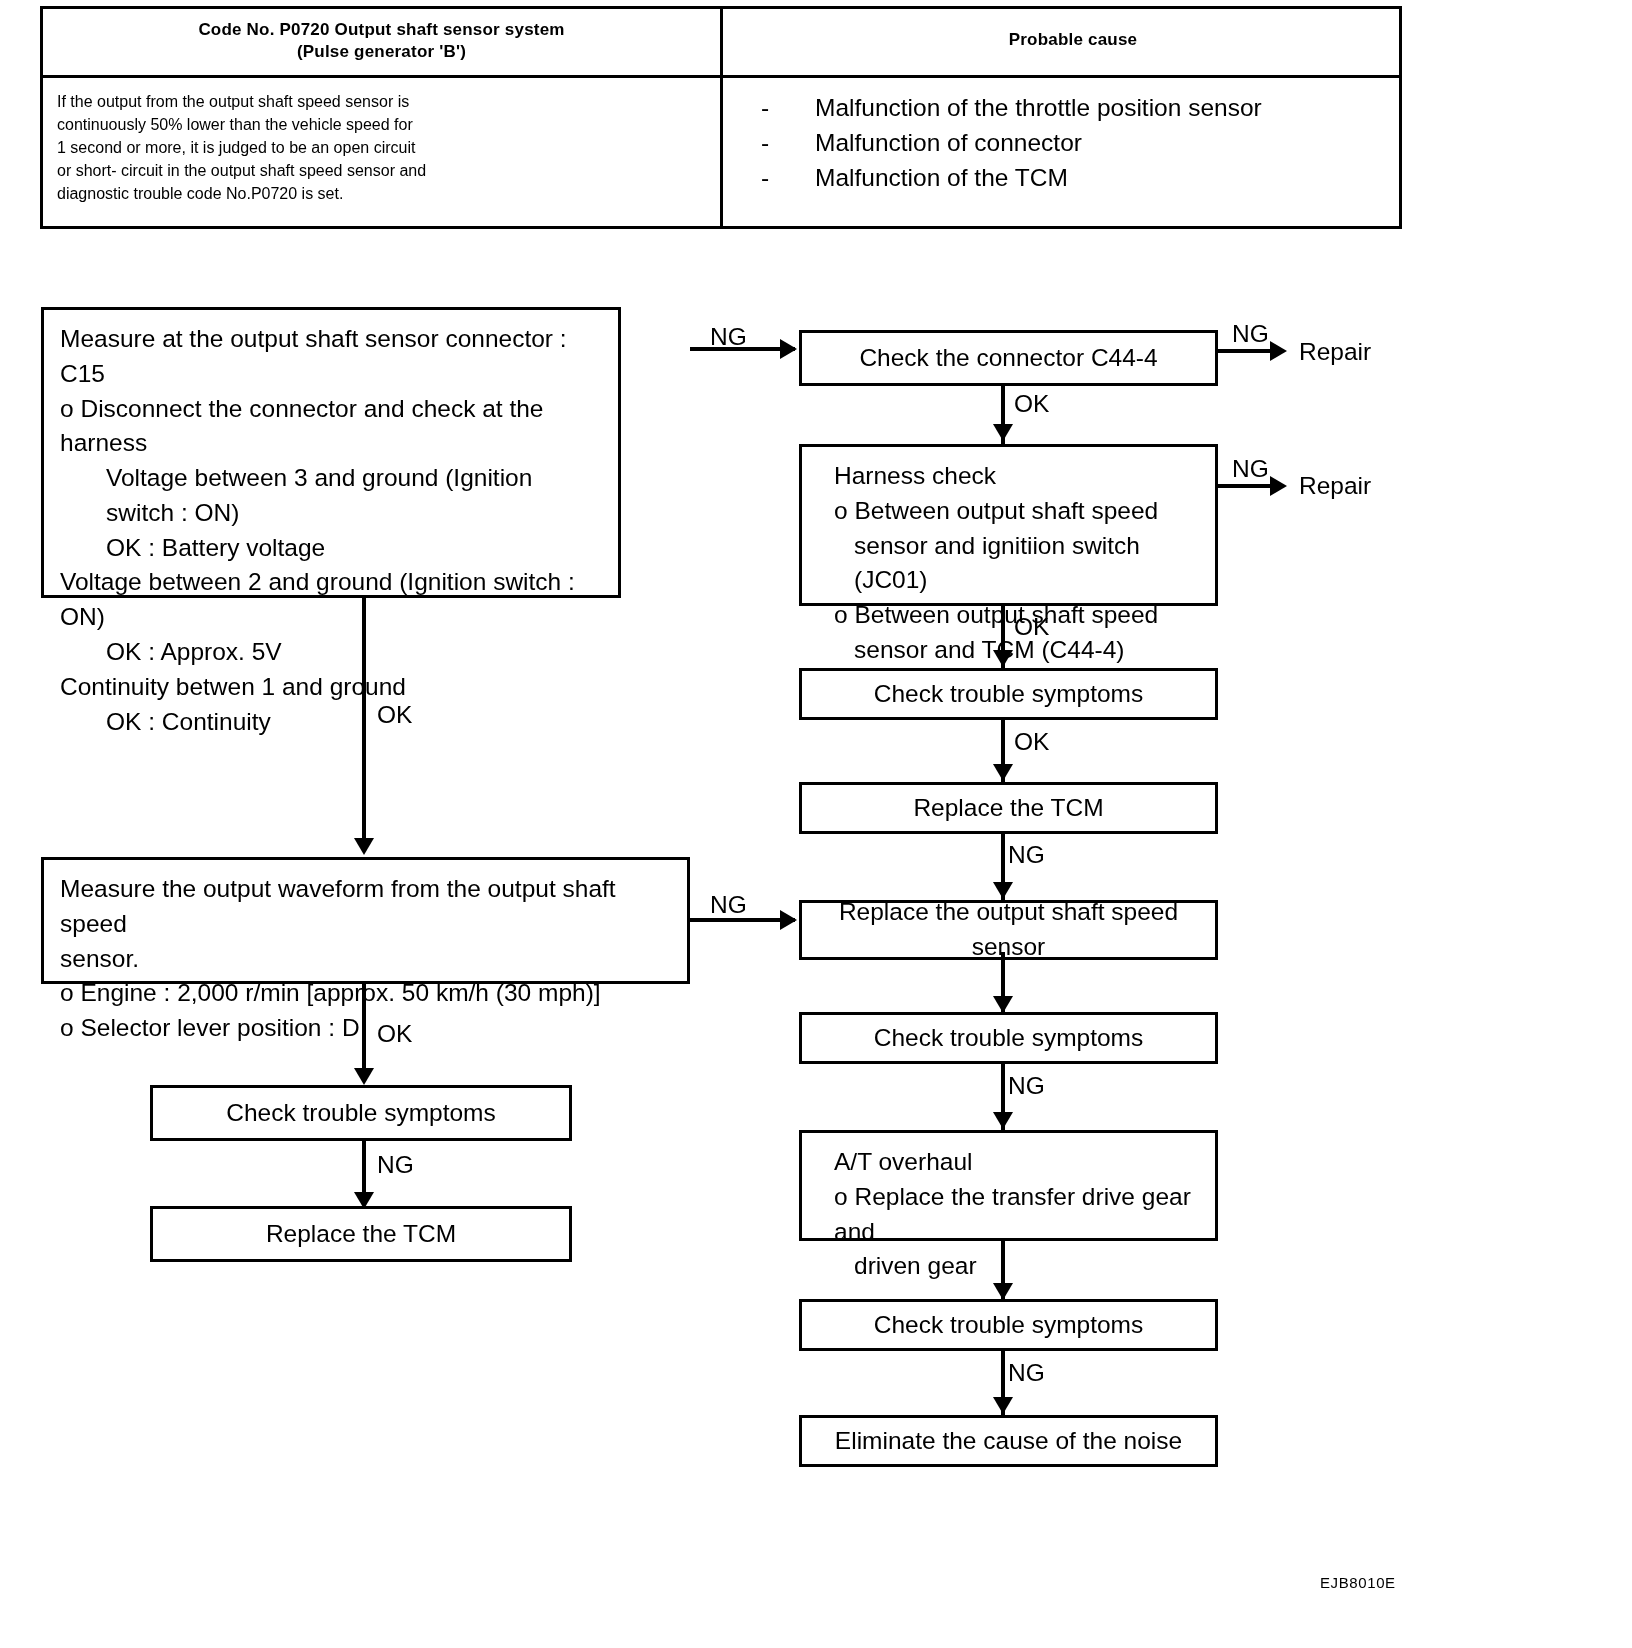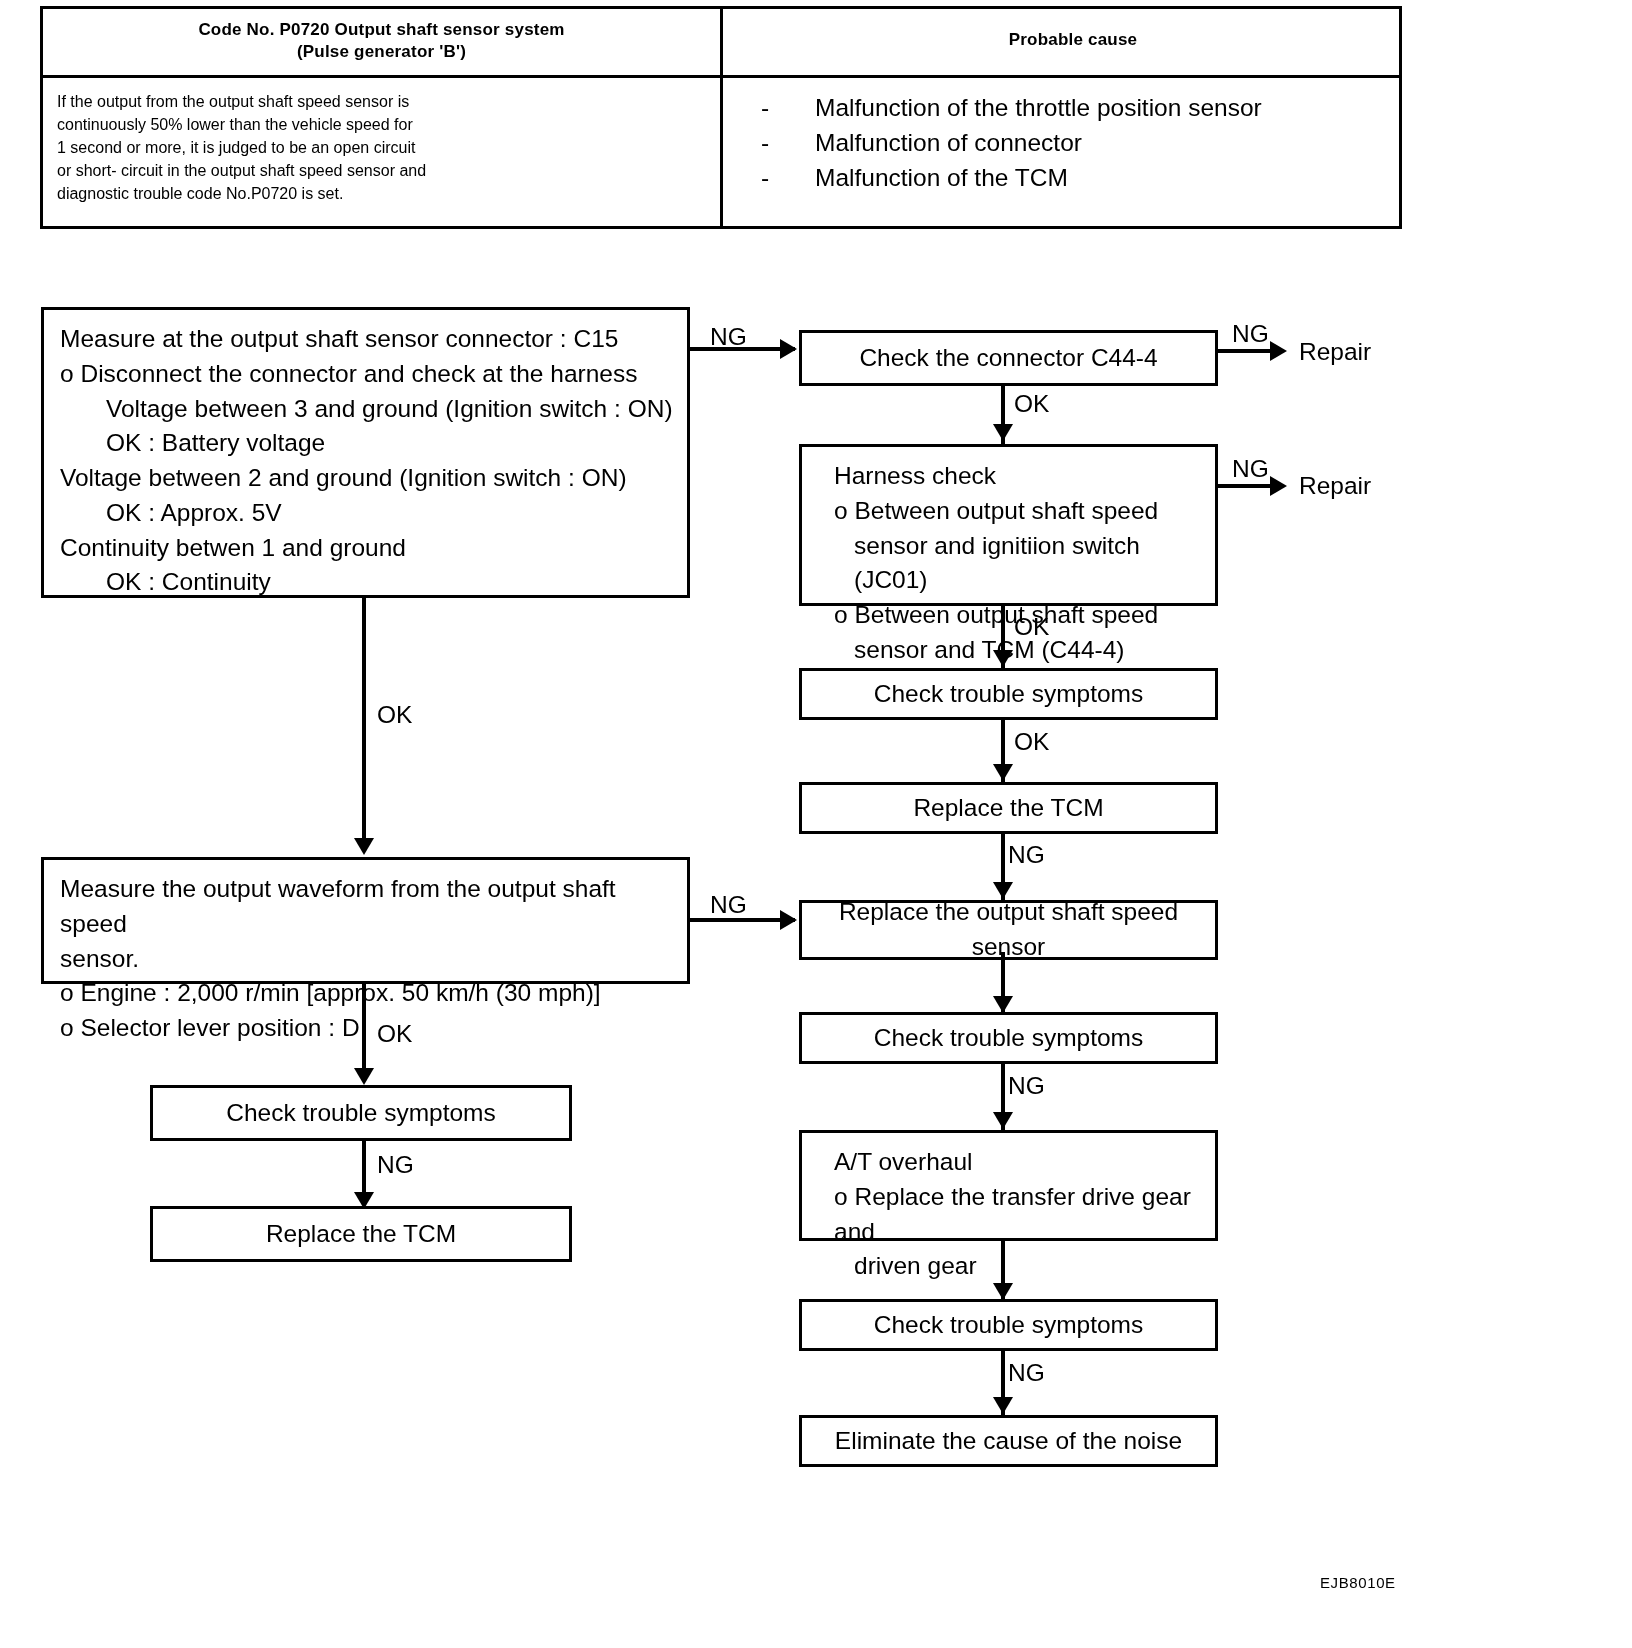--- a/index.html
+++ b/index.html
@@ -165,21 +165,21 @@
           </div>
           <div class="cause-line">
             <span class="cause-dash">-</span>
             <span class="cause-text">Malfunction of the TCM</span>
           </div>
         </div>
       </div>
     </div>
   </div>
 
-  <div class="fbox lefttext" style="left:41px; top:307px; width:649px; height:291px;">
+  <div class="fbox lefttext" style="left:41px; top:307px; width:580px; height:291px;">
     <div>Measure at the output shaft sensor connector : C15</div>
     <div>o Disconnect the connector and check at the harness</div>
     <div class="ind2">Voltage between 3 and ground (Ignition switch : ON)</div>
     <div class="ind2">OK : Battery voltage</div>
     <div>Voltage between 2 and ground (Ignition switch : ON)</div>
     <div class="ind2">OK : Approx. 5V</div>
     <div>Continuity betwen 1 and ground</div>
     <div class="ind2">OK : Continuity</div>
   </div>
 

